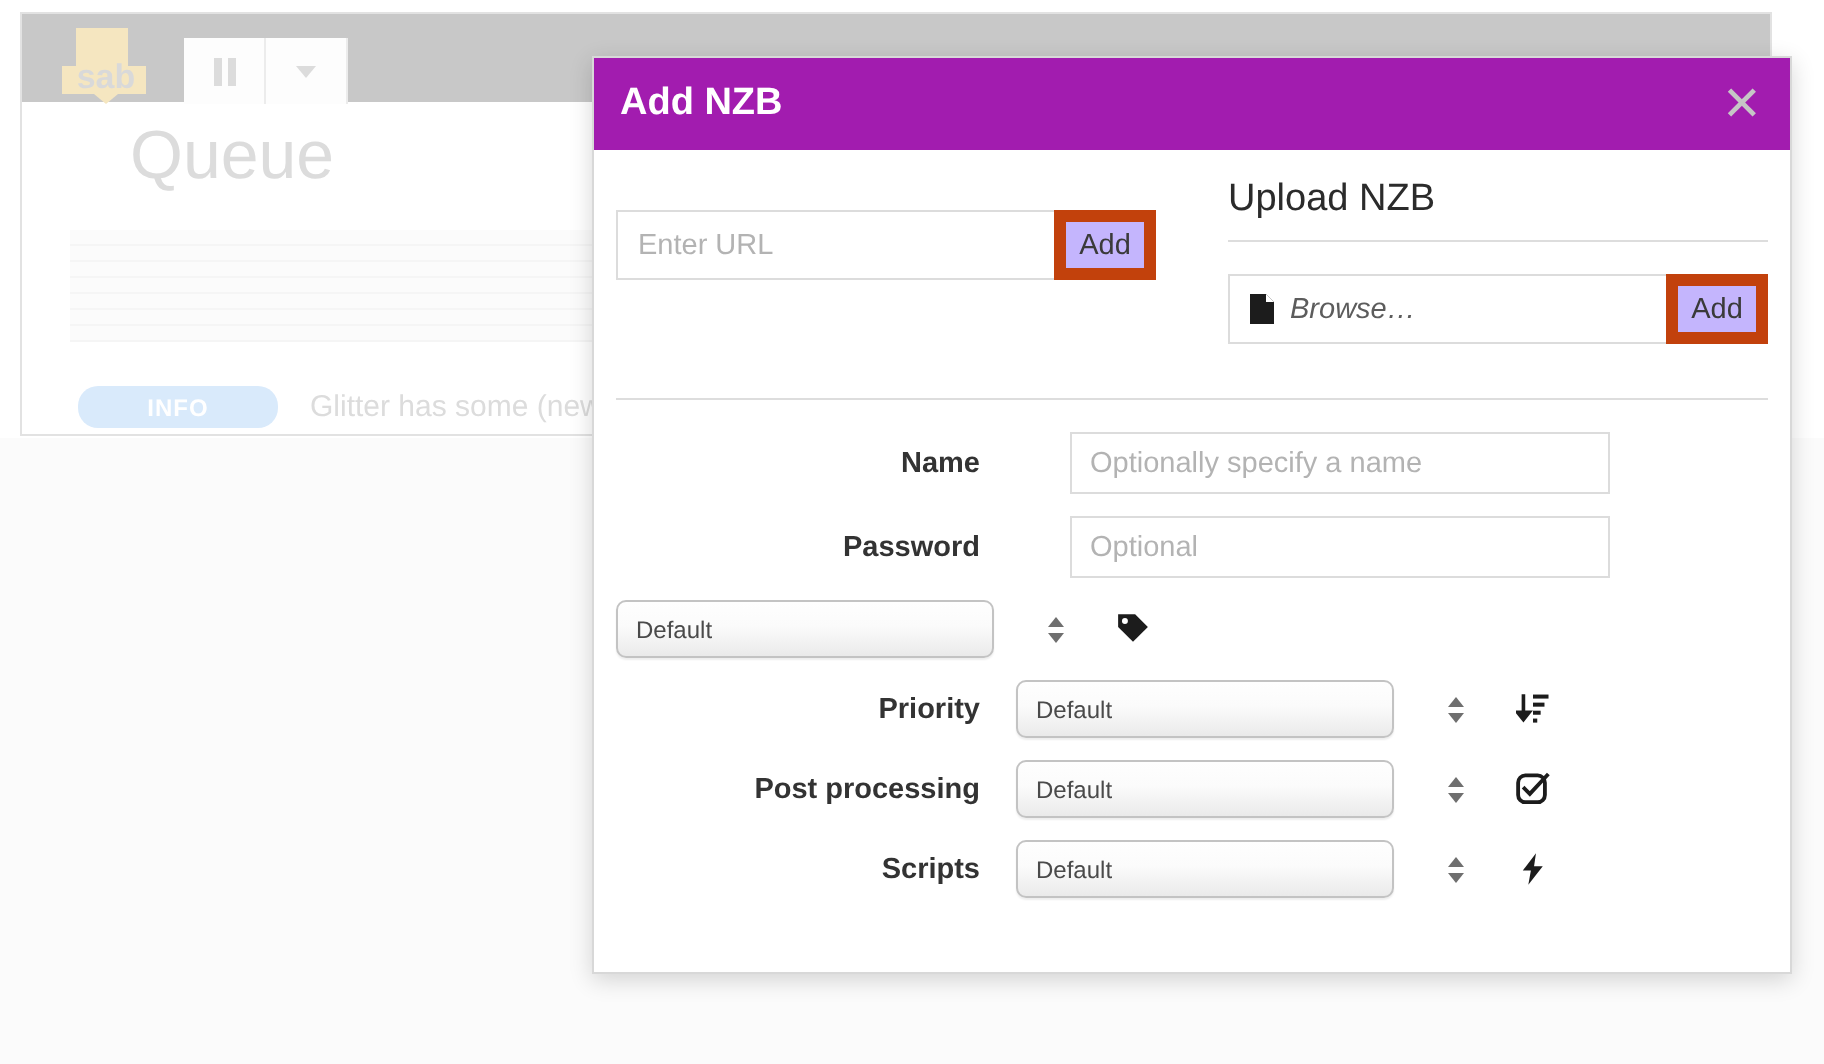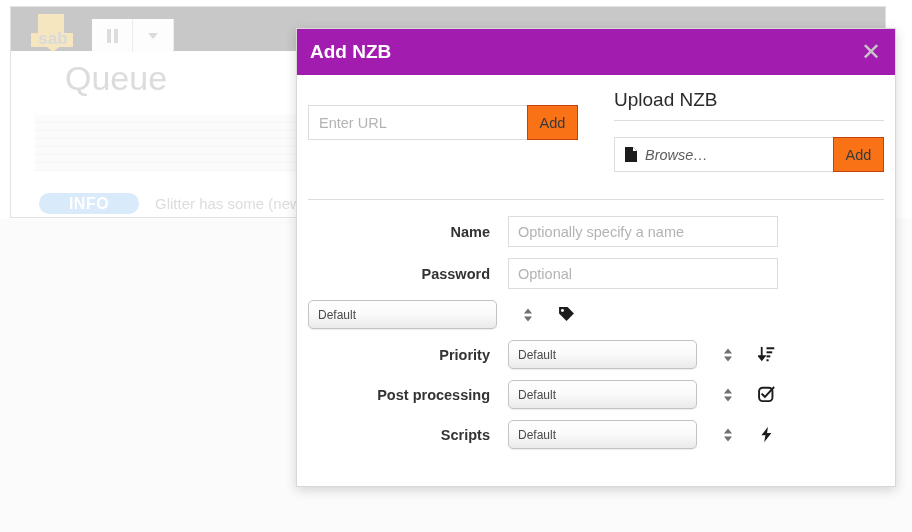--- a/index.html
+++ b/index.html
@@ -144,21 +144,21 @@
   .notice-row {
     position: absolute;
     left: 28px; top: 186px;
     display: flex;
     align-items: center;
   }
   .notice-badge {
     width: 100px; height: 21px;
     background: #d9eafb;
     color: #ffffff;
-    font-size: 16px;
+    font-size: 12px;
     font-weight: bold;
     letter-spacing: .5px;
     display: flex;
     align-items: center;
     justify-content: center;
     border-radius: 10px;
   }
   .notice-text {
     margin-left: 16px;
     font-size: 15px;
@@ -258,22 +258,22 @@
     display: flex;
     align-items: center;
     gap: 8px;
     font-style: italic;
     color: #5c5c5c;
     font-size: 14.5px;
     cursor: pointer;
   }
   .ig-btn {
     width: 51px;
-    border: 1px solid #c2410c;
-    background: #f97316;
+    border: 6px solid #c2410c;
+    background: #c4b5fd;
     display: flex;
     align-items: center;
     justify-content: center;
     font-size: 14.5px;
     color: #3a3a3a;
     cursor: pointer;
     box-sizing: border-box;
   }
   .divider {
     border-top: 1px solid #dddddd;
@@ -301,20 +301,21 @@
     width: 270px;
     height: 31px;
     border: 1px solid #dcdcdc;
     box-sizing: border-box;
     padding: 0 9px;
     font-size: 14.5px;
     font-family: "Liberation Sans", sans-serif;
     color: #555;
     outline: none;
     background: #fff;
+    margin-left: 27px;
   }
   .text-input::placeholder { color: #b3b3b3; }
   .select-wrap {
     position: relative;
     width: 233px;
     height: 29px;
   }
   .sel {
     width: 189px;
     height: 29px;

